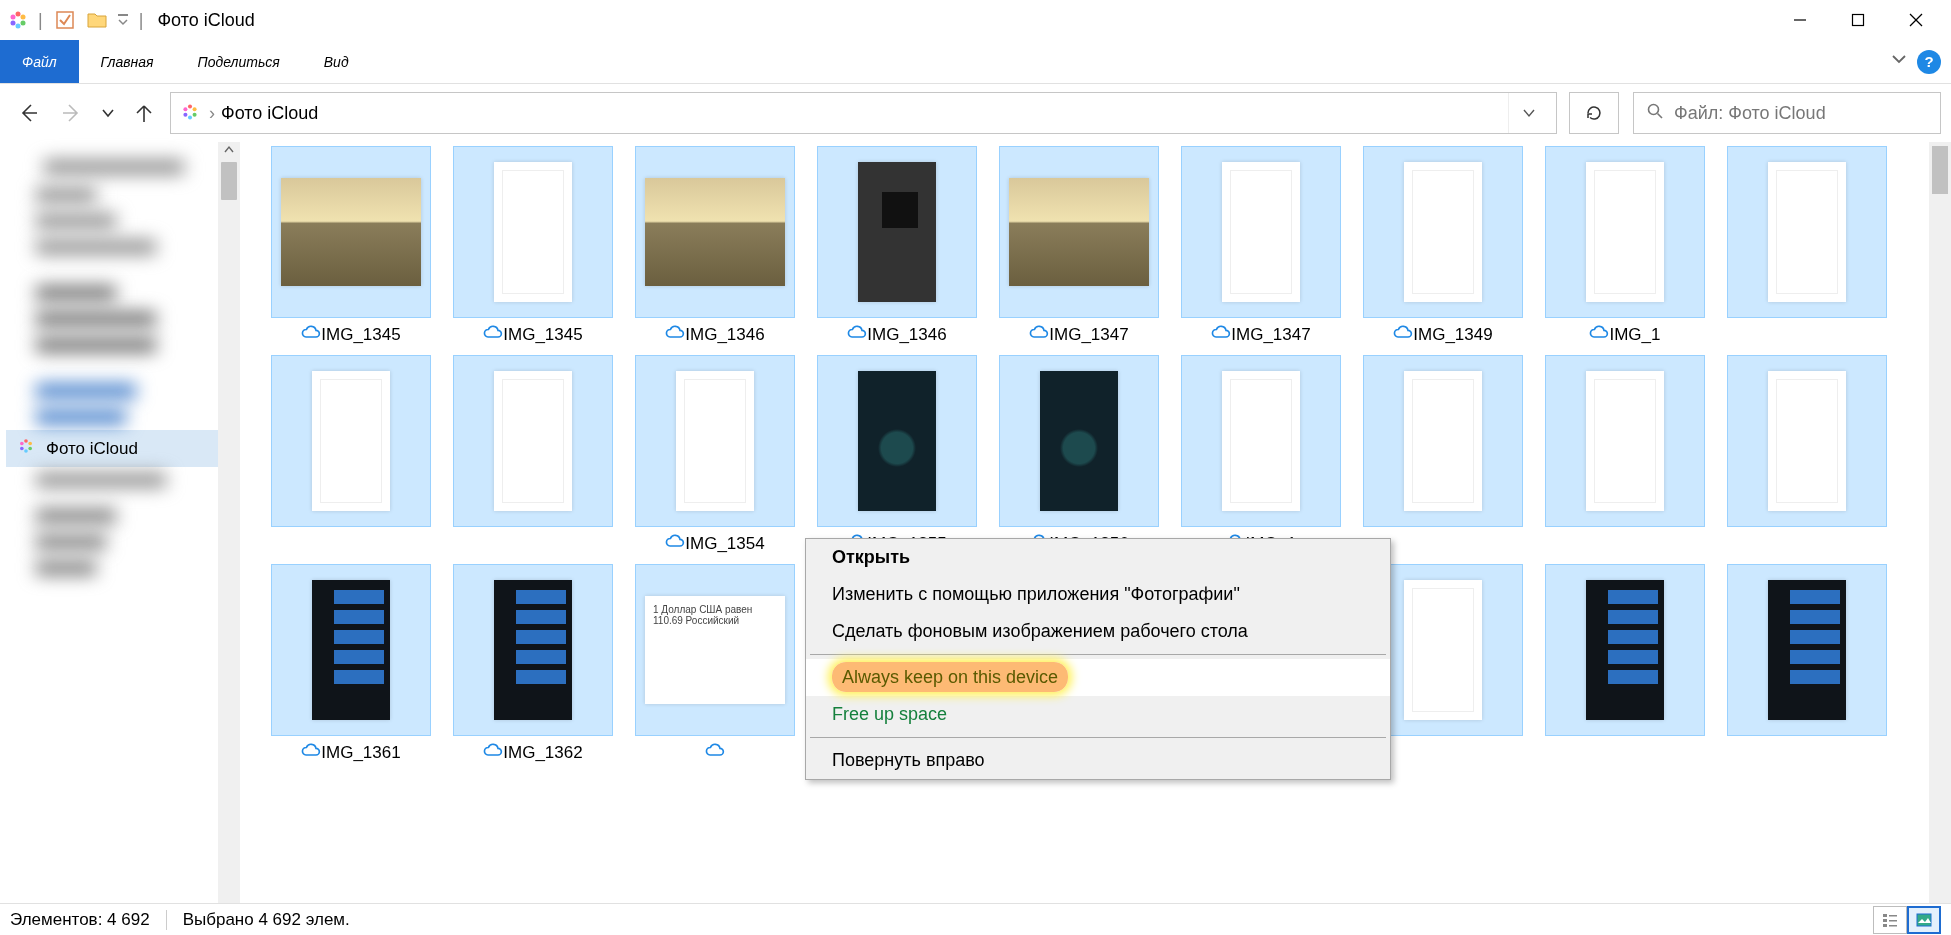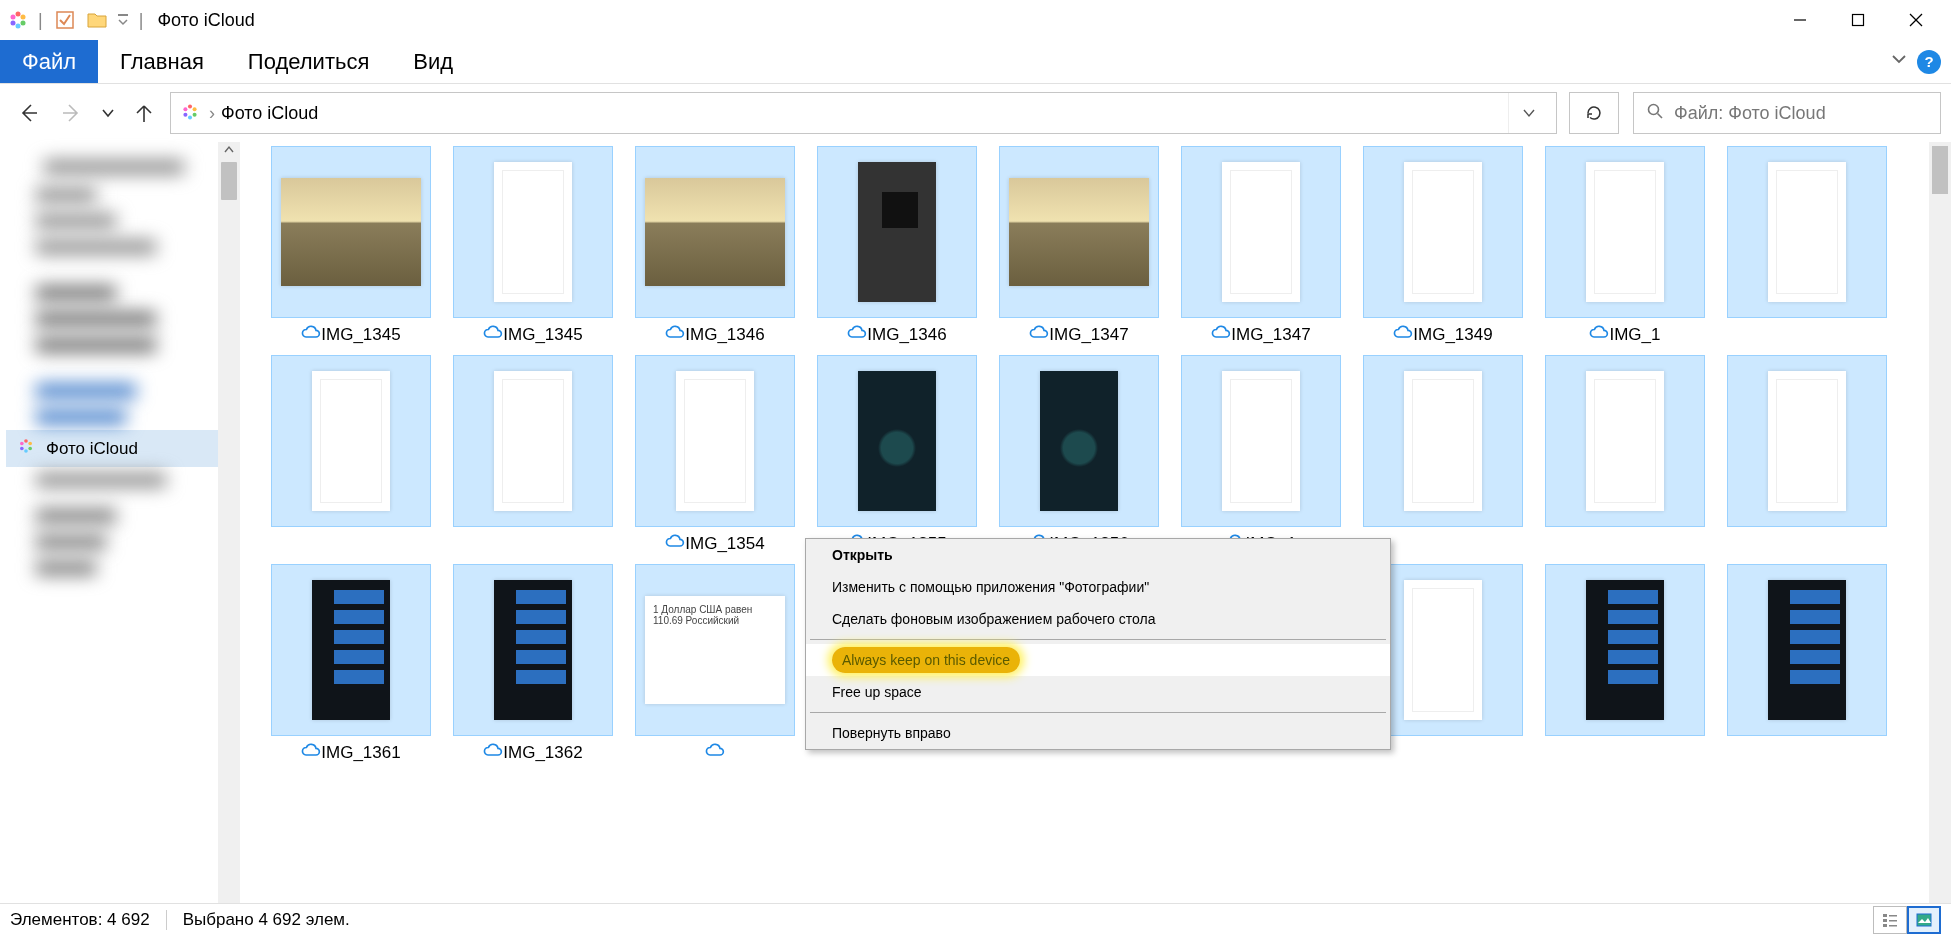--- a/index.html
+++ b/index.html
@@ -10,21 +10,21 @@
 .titlebar-left { display: flex; align-items: center; gap: 4px; }
 .app-icon { width: 24px; height: 24px; display: inline-block; }
 .qa-icon { width: 28px; height: 28px; display: flex; align-items: center; justify-content: center; }
 .divider-sm { color: #888; margin: 0 4px; }
 .title-text { font-size: 18px; color: #000; margin-left: 6px; }
 .titlebar-right { margin-left: auto; display: flex; }
 .win-btn { width: 58px; height: 38px; display: flex; align-items: center; justify-content: center; }
 
 
 .ribbon { height: 44px; border-bottom: 1px solid #e1e1e1; display: flex; align-items: stretch; }
-.rtab { padding: 0 22px; display: flex; align-items: center; font-size: 22px; color: #000; }
+.rtab { padding: 0 22px; display: flex; align-items: center; font-size: 14px; color: #000; font-style: italic; }
 .rtab.active { background: #1e6cd1; color: #fff; }
 .ribbon-right { margin-left: auto; display: flex; align-items: center; padding-right: 10px; gap: 10px; }
 .chev-icon { color: #666; }
 .help-icon { width: 24px; height: 24px; border-radius: 50%; background: #1e88e5; color: #fff; display: flex; align-items: center; justify-content: center; font-size: 15px; font-weight: bold; }
 
 
 .navbar { height: 58px; display: flex; align-items: center; padding: 4px 10px; gap: 8px; }
 .nav-btn { width: 36px; height: 36px; display: flex; align-items: center; justify-content: center; color: #333; }
 .nav-btn.disabled { color: #bbb; }
 .addr-bar { flex: 1; height: 42px; border: 1px solid #c6c6c6; display: flex; align-items: center; padding: 0 8px; }
@@ -55,26 +55,26 @@
 .thumb-inner.landscape { width: 140px; height: 108px; }
 .thumb-inner.portrait { width: 78px; height: 140px; }
 .caption { display: flex; align-items: center; padding: 6px 4px; font-size: 17px; color: #000; }
 .cloud-ic { width: 20px; height: 16px; }
 
 .right-scroll { position: absolute; right: 0; top: 0; bottom: 0; width: 22px; background: #f0f0f0; }
 .right-thumb { position:absolute; top:4px; left:3px; width:16px; height:48px; background:#c1c1c1; }
 
 
 .context-menu { position: absolute; left: 565px; top: 396px; width: 586px; background: #f0f0f0; border: 1px solid #a8a8a8; box-shadow: 3px 3px 6px rgba(0,0,0,.25); z-index: 50; }
-.ctx-item { padding: 8px 26px; font-size: 14px; }
+.ctx-item { padding: 8px 26px; font-size: 18px; }
 .ctx-item.bold { font-weight: 600; }
-.ctx-item.disabled { color: #000000; }
+.ctx-item.disabled { color: #15803d; }
 .ctx-item.highlight-wrap { background: #fff; }
 .ctx-sep { height: 1px; background: #a8a8a8; margin: 4px 4px; }
-.hl-span { background: #eab308; border-radius: 14px; padding: 5px 10px; color: #5a5a00; box-shadow: 0 0 10px 4px #fff15a; }
+.hl-span { background: #fdba74; border-radius: 14px; padding: 5px 10px; color: #5a5a00; box-shadow: 0 0 10px 4px #fff15a; }
 
 
 .statusbar { position: absolute; left: 0; right: 0; bottom: 0; height: 32px; border-top: 1px solid #e1e1e1; display: flex; align-items: center; padding: 0 10px; font-size: 17px; }
 .status-sep { width: 1px; height: 20px; background: #ccc; margin: 0 16px; }
 .status-right { margin-left: auto; display: flex; gap: 0; }
 .view-btn { width: 34px; height: 28px; border: 1px solid #bdbdbd; display: flex; align-items: center; justify-content: center; background:#fff; }
 .view-btn.active { border: 2px solid #1e6cd1; background: #e3f0fc; }
 
 
 .ph-sky { background: linear-gradient(#d9c89a 0%, #f0e2b0 40%, #8a7d5a 42%, #6b5f3f 100%); }

